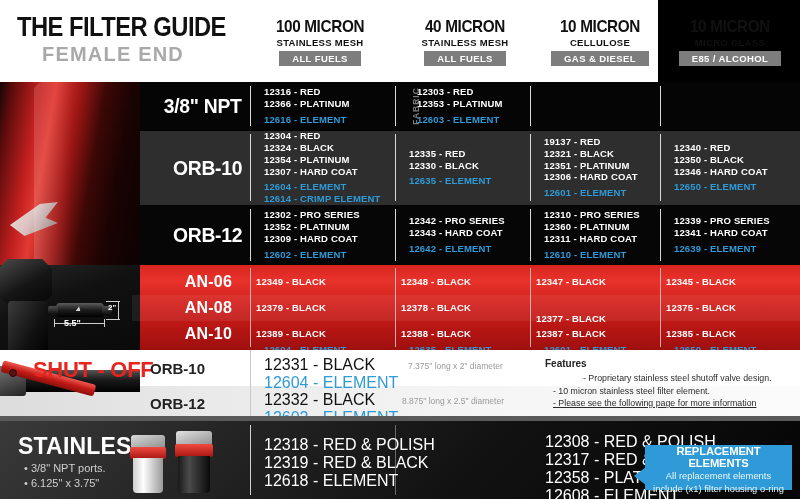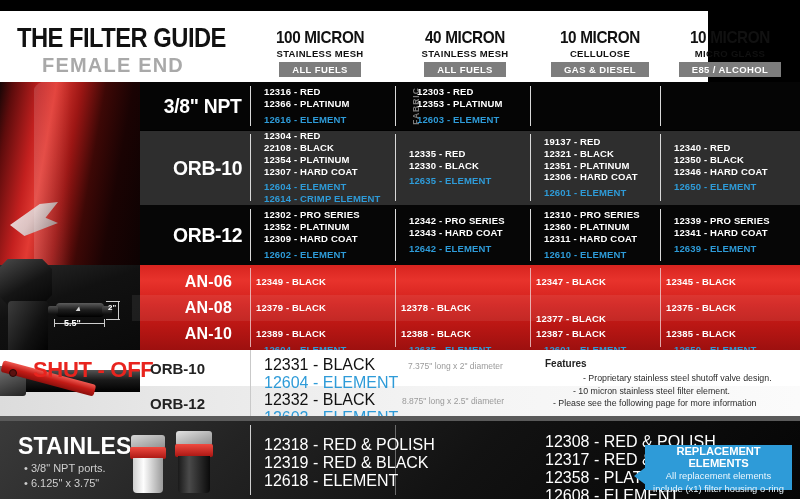--- a/index.html
+++ b/index.html
@@ -6,21 +6,21 @@
   *{box-sizing:border-box;}
   body{
     width:800px;height:499px;overflow:hidden;
     font-family:"Liberation Sans", sans-serif;
     color:#fff;
     -webkit-font-smoothing:antialiased;
   }
   .page{position:relative;width:800px;height:499px;background:#000;overflow:hidden;}
 
   
-  .header{position:absolute;left:0;top:11px;width:708px;height:82px;background:#fff;}
+  .header{position:absolute;left:0;top:0;width:658px;height:82px;background:#fff;}
   .title{
     position:absolute;left:17px;top:12px;
     font-family:"Liberation Sans", sans-serif;
     font-weight:bold;font-size:27px;letter-spacing:-0.6px;
     color:#111;transform:scaleX(0.88);transform-origin:left center;
     white-space:nowrap;
   }
   .subtitle{
     position:absolute;left:42px;top:43px;
     font-weight:bold;font-size:20px;letter-spacing:1.2px;
@@ -217,21 +217,21 @@
 
   <div class="band rowArea" id="row-orb10">
 
     <div class="rowLabel">
       <div class="txt">ORB-10</div>
     </div>
     <div class="cells">
       <div class="vdiv" style="left:0px;"></div>
       <div class="cell" style="left:0px;width:145px;">
         <div class="pn">12304 - RED</div>
-        <div class="pn">22108 - BLACK</div>
+        <div class="pn">12324 - BLACK</div>
         <div class="pn">12354 - PLATINUM</div>
         <div class="pn">12307 - HARD COAT</div>
         <div class="pn el gap">12604 - ELEMENT</div>
         <div class="pn el">12614 - CRIMP ELEMENT</div>
       </div>
       <div class="vdiv" style="left:145px;"></div>
       <div class="cell" style="left:145px;width:135px;">
         <div class="pn">12335 - RED</div>
         <div class="pn">12330 - BLACK</div>
         <div class="pn el gap">12635 - ELEMENT</div>
@@ -312,20 +312,23 @@
     <div class="vdiv" style="position:absolute;left:395px;top:3px;height:79px;width:1px;background:#f0cfcf;opacity:.8;"></div>
     <div class="vdiv" style="position:absolute;left:530px;top:3px;height:79px;width:1px;background:#f0cfcf;opacity:.8;"></div>
     <div class="vdiv" style="position:absolute;left:660px;top:3px;height:79px;width:1px;background:#f0cfcf;opacity:.8;"></div>
 
     <div class="maleRow" style="top:4px;">
       <div class="rl">AN-06</div>
       <div class="cells">
         <div class="cell" style="left:0px;width:145px;">
             <div class="pn">12349 - BLACK</div>
           </div>
+        <div class="cell" style="left:145px;width:135px;">
+            <div class="pn">12348 - BLACK</div>
+          </div>
         <div class="cell" style="left:280px;width:130px;">
             <div class="pn">12347 - BLACK</div>
           </div>
         <div class="cell" style="left:410px;width:140px;">
             <div class="pn">12345 - BLACK</div>
           </div>
       </div>
     </div>
 
     <div class="maleRow alt" style="top:30px;">
@@ -407,22 +410,22 @@
     <div class="shutLbl" style="top:45px;">ORB-12</div>
     <div class="shutCell" style="top:41px;">
       <div class="pn">12332 - BLACK</div>
       <div class="pn el">12602 - ELEMENT</div>
     </div>
     <div class="dimtext" style="left:402px;top:46px;">8.875" long x 2.5" diameter</div>
 
     <div class="features">
       <div class="fh">Features</div>
       <div class="fl" style="padding-left:8px;margin-left:30px;">- Proprietary stainless steel shutoff valve design.</div>
-      <div class="fl" style="padding-left:8px;margin-left:20px;">- 10 micron stainless steel filter element.</div>
-      <div class="fl" style="padding-left:8px;">- Please see the following page for more information</div>
+      <div class="fl" style="padding-left:8px;">- 10 micron stainless steel filter element.</div>
+      <div class="fl" style="padding-left:8px;text-decoration:underline;">- Please see the following page for more information</div>
     </div>
   </div>
 
   <div class="grayBar" style="top:416px;"></div>
 
   <div class="canBand">
     <div class="canTitle">STAINLESS</div>
     <div class="canBul" style="top:41px;">• 3/8" NPT ports.</div>
     <div class="canBul" style="top:56px;">• 6.125" x 3.75"</div>
 

